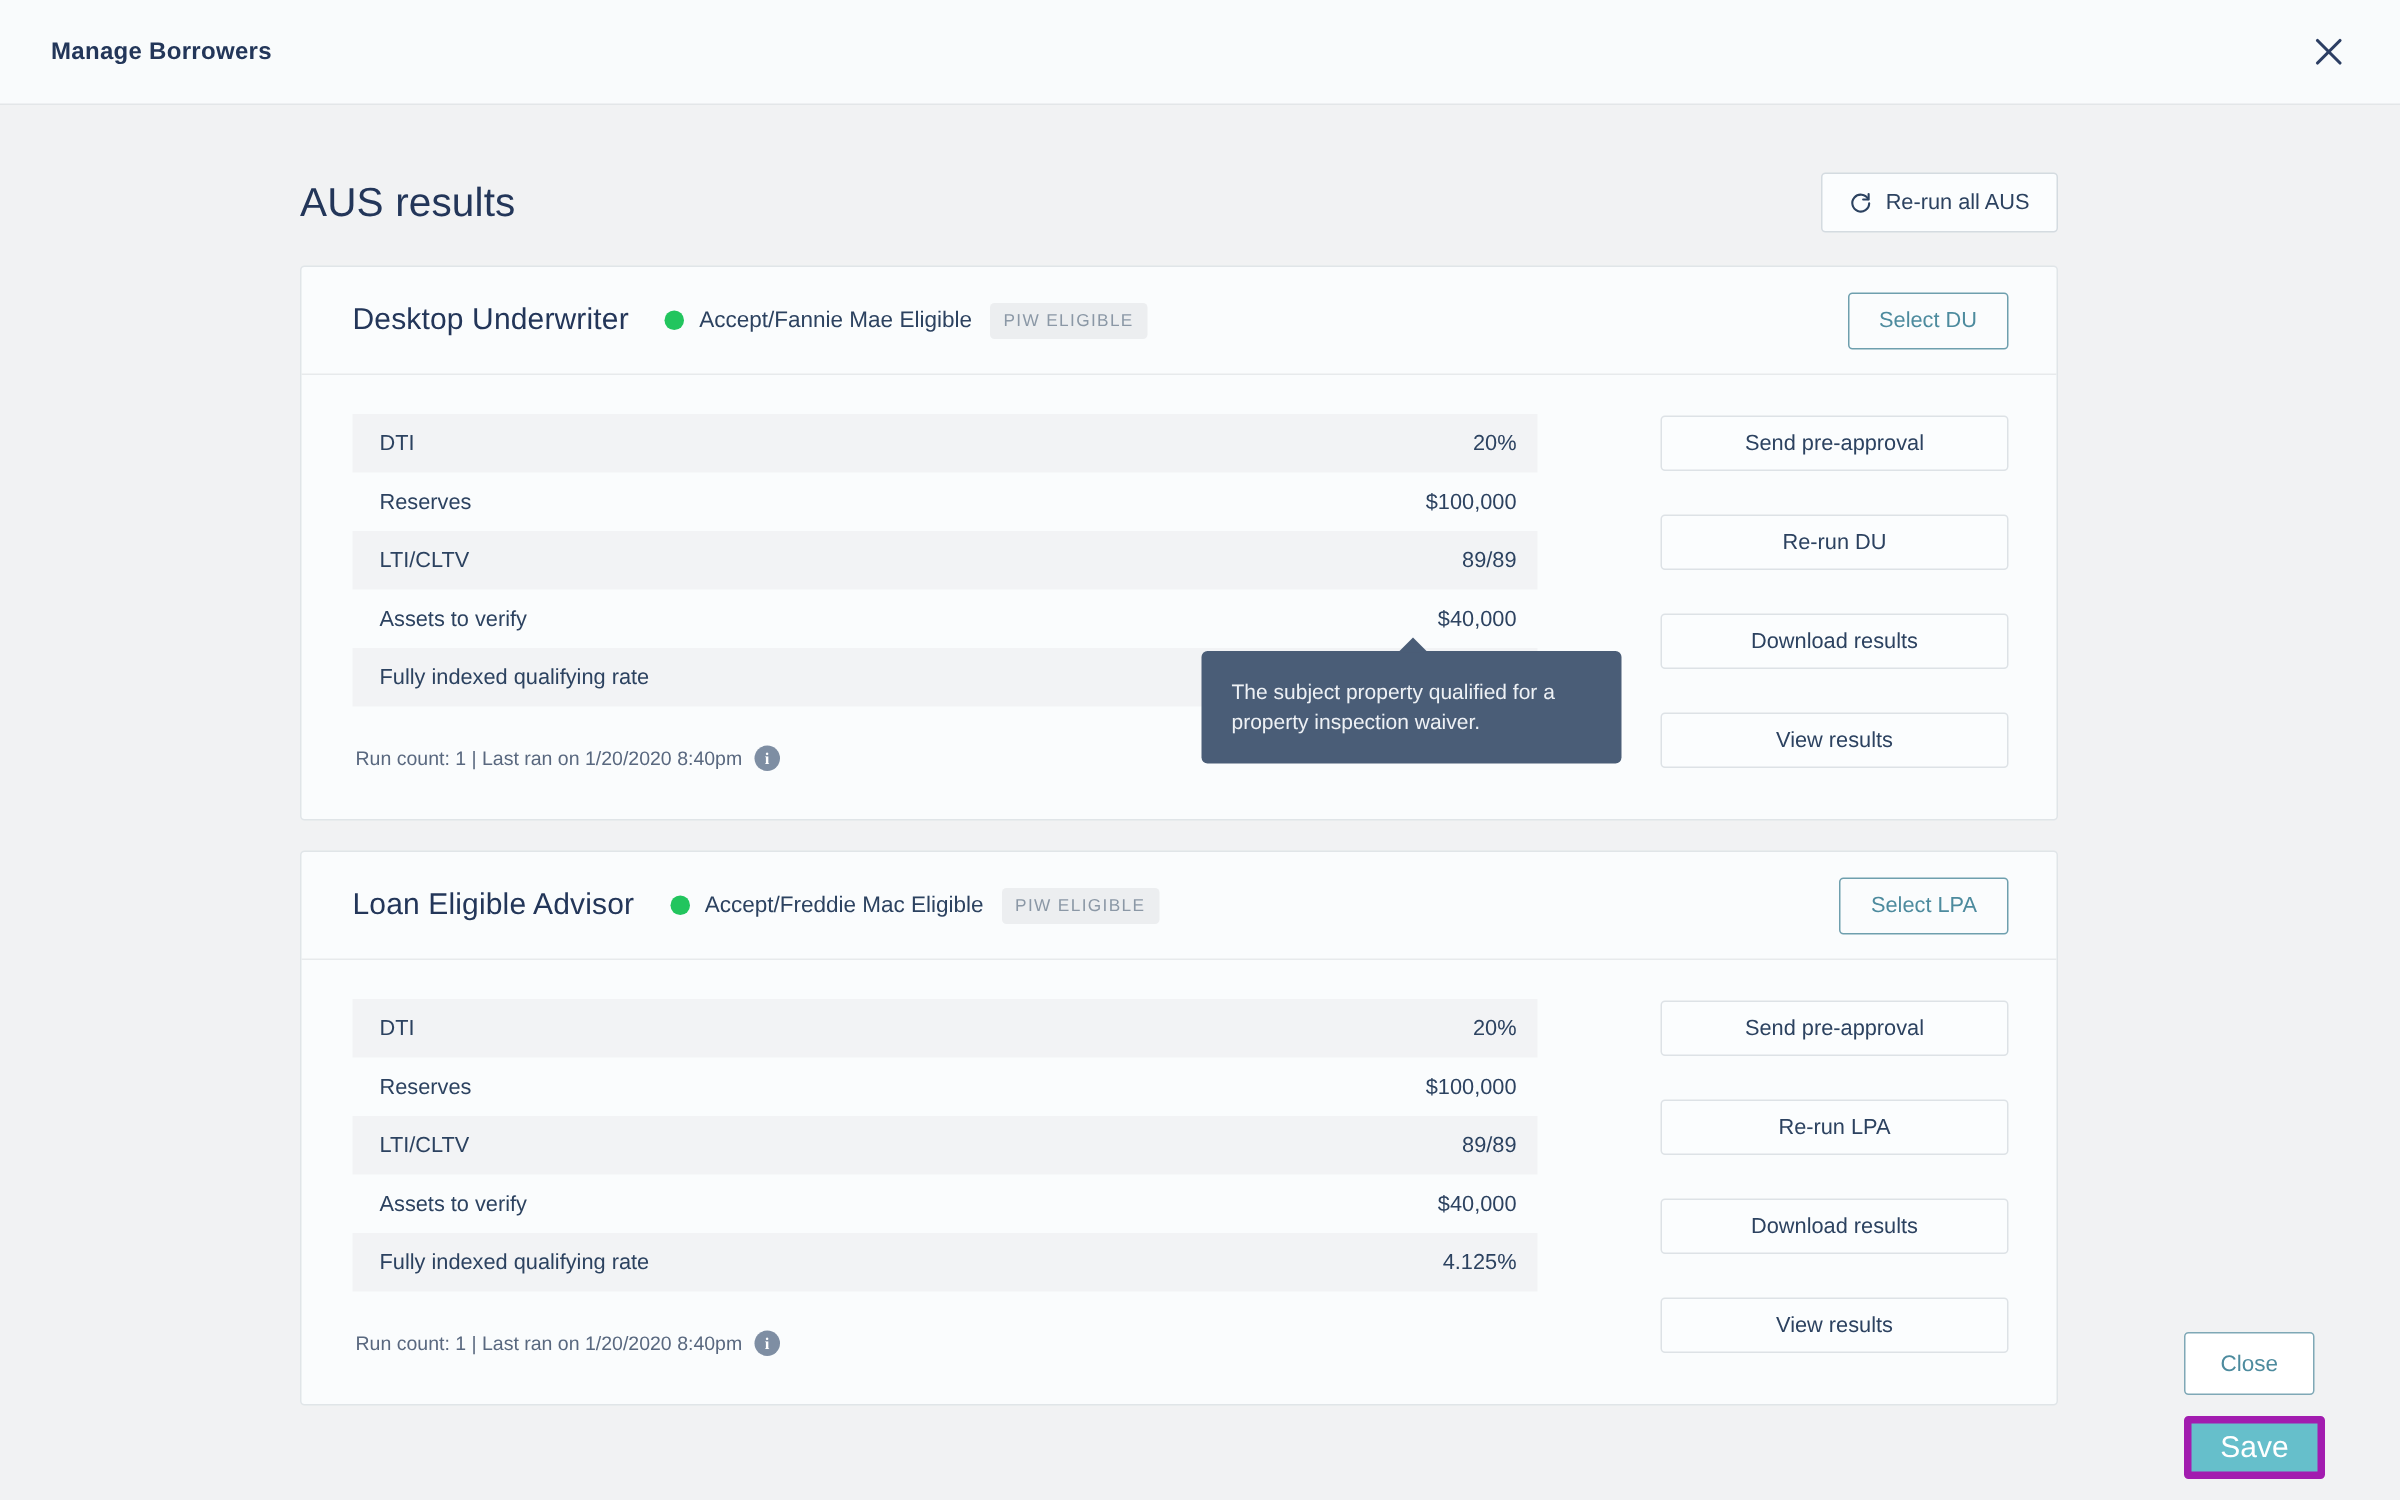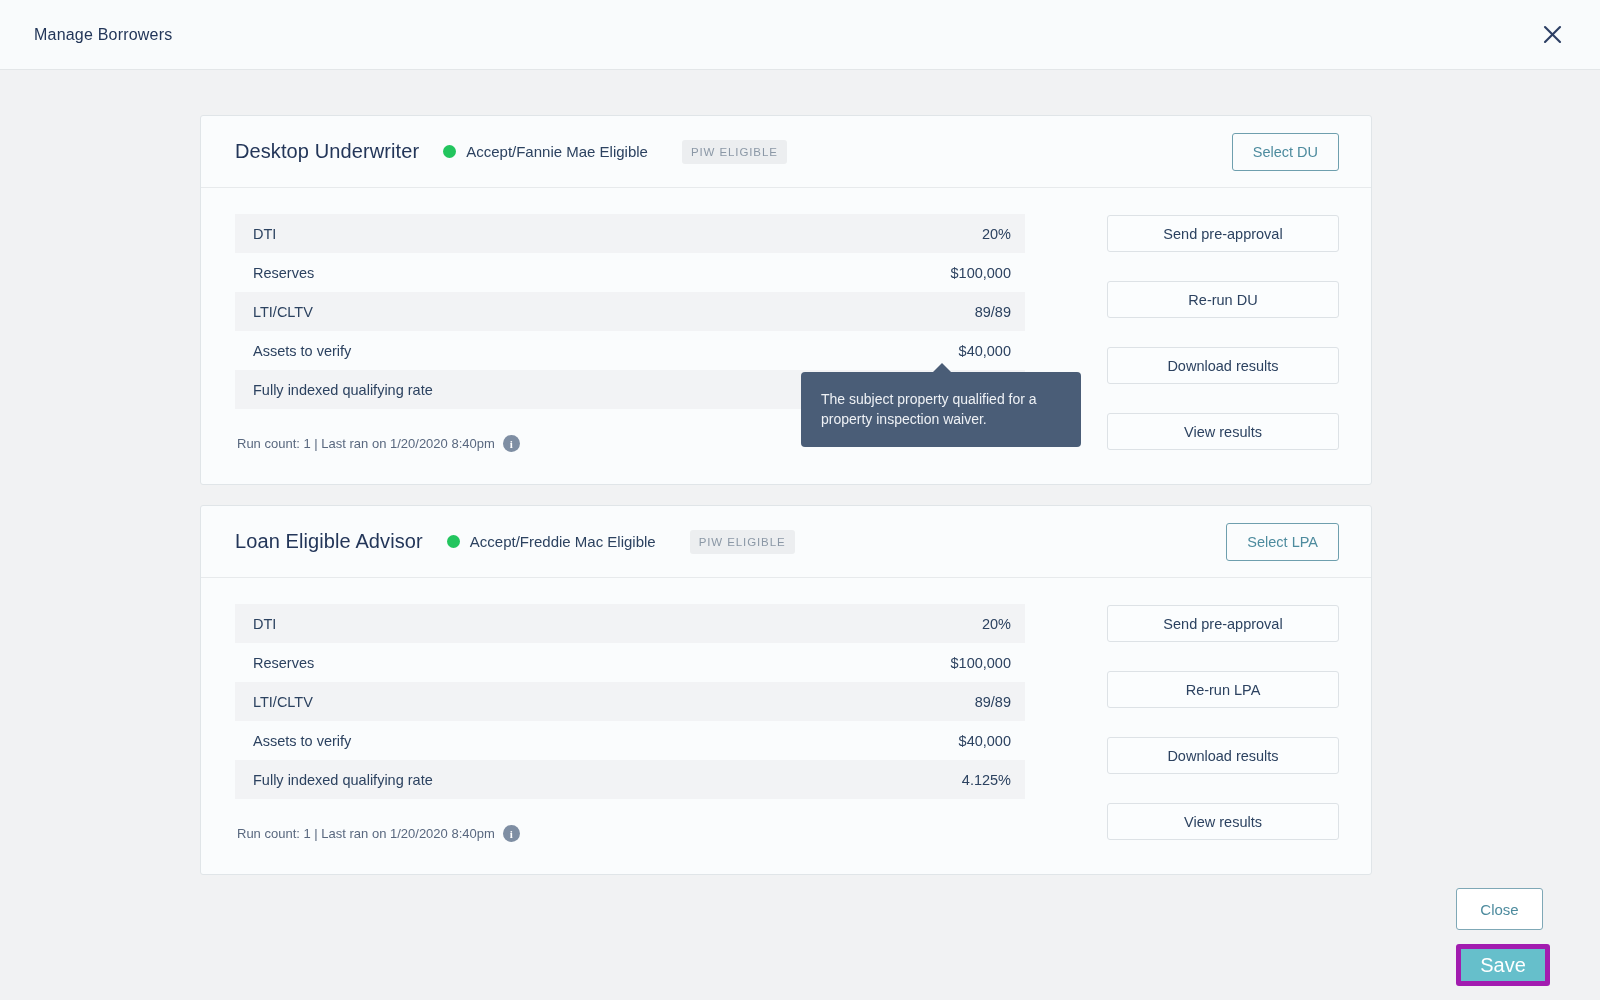--- a/index.html
+++ b/index.html
@@ -14,21 +14,21 @@
   
   .topbar {
     position: absolute; top: 0; left: 0;
     width: 1600px; height: 70px;
     background: #f9fbfc;
     border-bottom: 1px solid #e3e6e8;
     display: flex; align-items: center;
     padding: 0 34px;
   }
   .topbar-title {
-    font-size: 16px; color: #233659; font-weight: 400;
+    font-size: 16px; color: #233659; font-weight: 700;
     letter-spacing: .2px;
   }
   .close-x {
     position: absolute; right: 34px; top: 50%;
     transform: translateY(-50%);
     width: 28px; height: 28px;
     display: flex; align-items: center; justify-content: center;
     cursor: pointer;
   }
   .close-x svg { display: block; }
@@ -97,21 +97,21 @@
   }
   .dot {
     width: 13px; height: 13px; border-radius: 50%;
     background: #22c55e;
     display: inline-block;
   }
   .status-text {
     font-size: 15px; color: #2c4260;
   }
   .piw-badge {
-    margin-left: 34px;
+    margin-left: 12px;
     background: #eceef0;
     color: #8b98a6;
     font-size: 11.5px;
     letter-spacing: .9px;
     padding: 6px 9px;
     border-radius: 3px;
     cursor: pointer;
   }
   .card-head-spacer { flex: 1; }
   .btn-select {
@@ -229,20 +229,32 @@
     <svg width="19" height="19" viewBox="0 0 19 19" aria-hidden="true">
       <line x1="2" y1="2" x2="17" y2="17" stroke="#2c3e63" stroke-width="2.1" stroke-linecap="round"></line>
       <line x1="17" y1="2" x2="2" y2="17" stroke="#2c3e63" stroke-width="2.1" stroke-linecap="round"></line>
     </svg>
   </div>
 </div>
 
 <div class="page">
   <div class="content">
 
+    <div class="page-head">
+      <div class="page-title">AUS results</div>
+      <button class="btn btn-rerun-all">
+        <span class="refresh-ico">
+          <svg width="15" height="15" viewBox="0 0 16 16" aria-hidden="true">
+            <path d="M13.3 5.1A6 6 0 1 0 14 8" fill="none" stroke="#2c4260" stroke-width="1.5" stroke-linecap="round"></path>
+            <polyline points="13.6,1.4 13.6,5.3 9.7,5.3" fill="none" stroke="#2c4260" stroke-width="1.5" stroke-linecap="round" stroke-linejoin="round"></polyline>
+          </svg>
+        </span>
+        <span>Re-run all AUS</span>
+      </button>
+    </div>
 
     <div class="card">
       <div class="card-head">
         <div class="card-name">Desktop Underwriter</div>
         <div class="status-wrap">
           <span class="dot" style="background: rgb(34, 197, 94);"></span>
           <span class="status-text">Accept/Fannie Mae Eligible</span>
         </div>
         <div class="piw-badge">PIW ELIGIBLE</div>
         <div class="card-head-spacer"></div>

